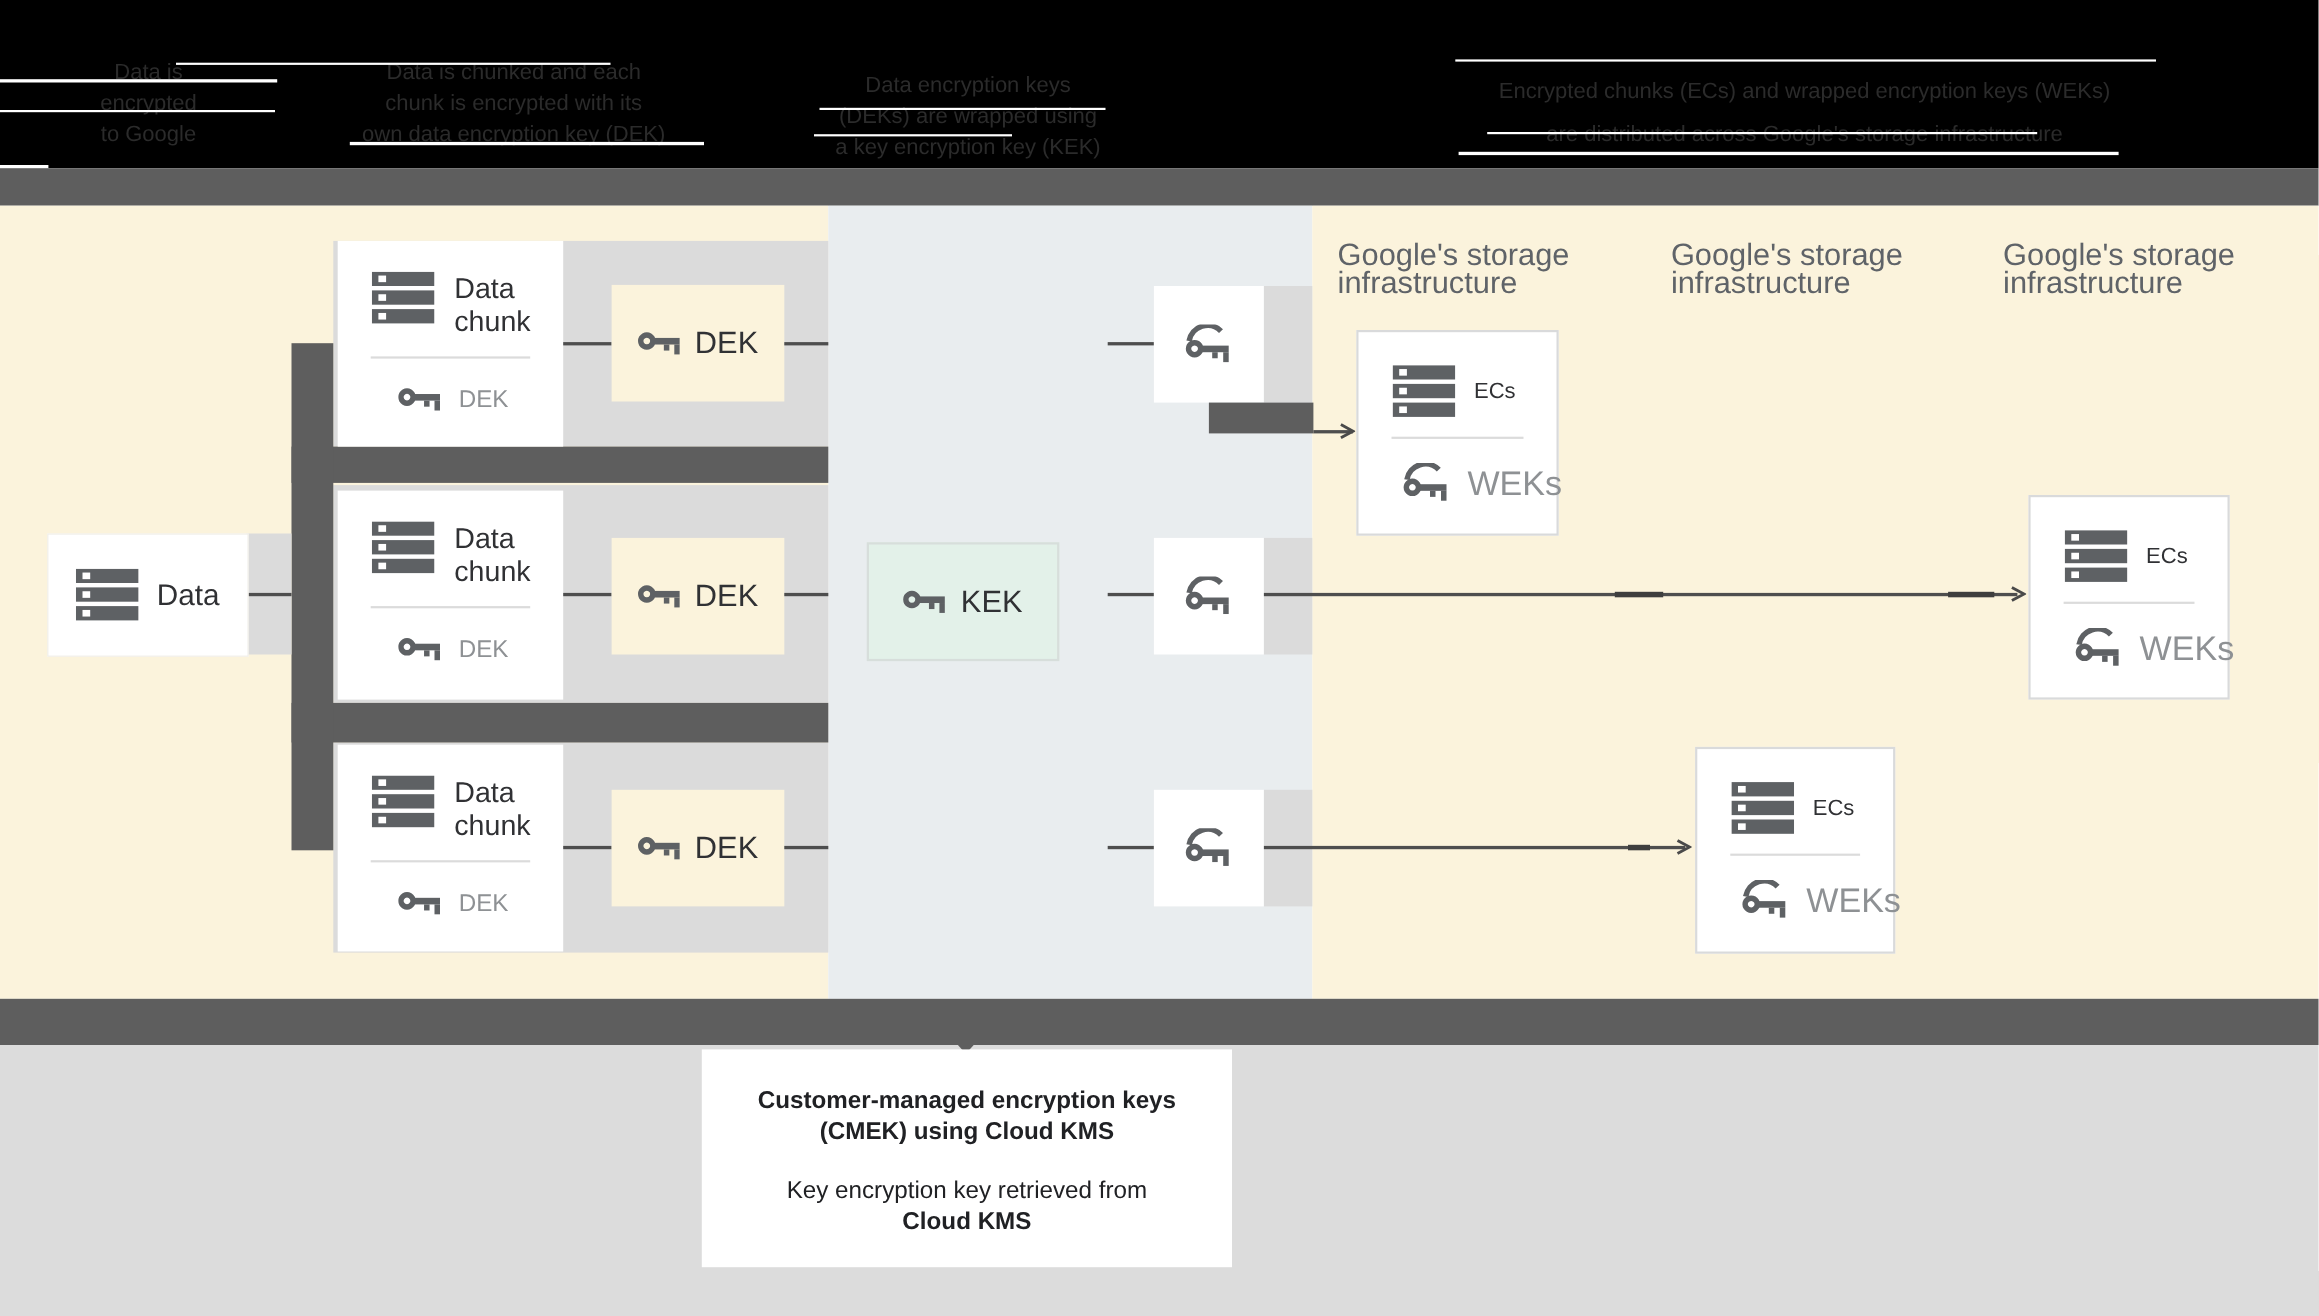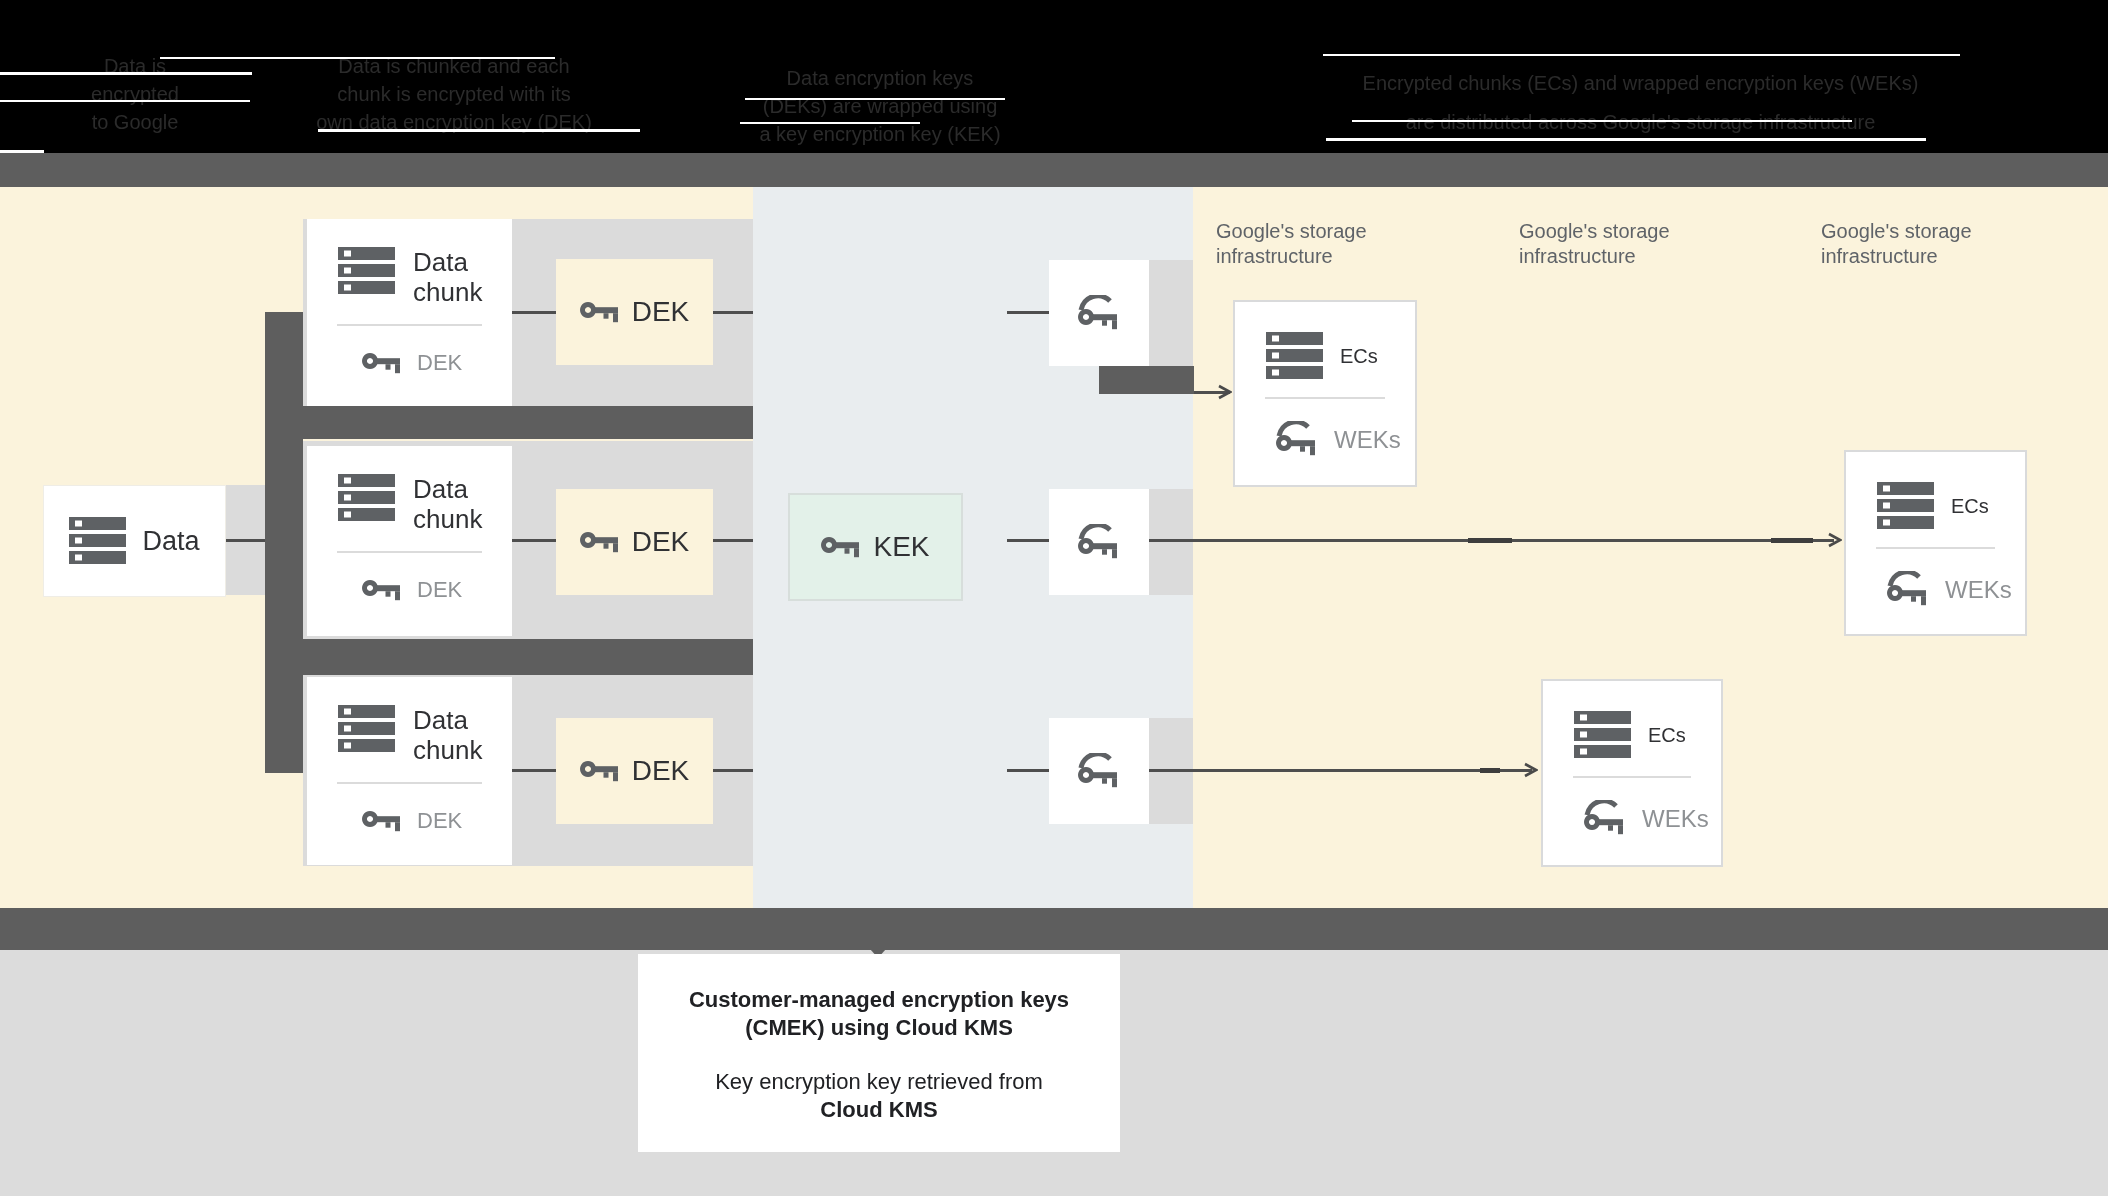--- a/index.html
+++ b/index.html
@@ -36,22 +36,22 @@
   .muted{font-size:22px;color:var(--muted_gray);}
   .keybox{position:absolute;display:flex;align-items:center;justify-content:center;gap:14px;}
   .dek{background:var(--cream);}
   .kek{background:var(--mint);border:2px solid var(--mint_border);}
   .key-label{font-size:28px;color:var(--label_dark);}
   .wrapbox{display:flex;align-items:center;justify-content:center;}
   .ec-box{border:2px solid var(--box_border);display:flex;flex-direction:column;}
   .ec-top{display:flex;align-items:center;gap:17px;margin:30px 0 0 31px;}
   .ec-label{font-size:20px;color:var(--label_dark);}
   .ec-bottom{display:flex;align-items:center;gap:15px;margin:22px 0 0 40px;}
-  .ec-muted{font-size:24px;color:var(--muted_gray);text-align:right;}
-  .storage-label{position:absolute;font-size:20px;line-height:25px;color:var(--storage_label);}
+  .ec-muted{font-size:31px;color:var(--muted_gray);text-align:right;}
+  .storage-label{position:absolute;font-size:28px;line-height:25px;color:var(--storage_label);}
   
   .bottom-area{position:absolute;left:0;top:950px;width:2108px;height:246px;background:var(--bottom_bg);}
   .tick{position:absolute;left:870px;top:949px;width:0;height:0;
         border-left:8px solid transparent;border-right:8px solid transparent;
         border-top:9px solid var(--bar_dark);}
   .callout{position:absolute;left:638px;top:954px;width:482px;height:198px;background:#fff;
            text-align:center;color:#202124;font-size:22px;line-height:28px;padding-top:32px;box-sizing:border-box;}
   .bold{font-weight:700;}
   .spacer{height:26px;}
   .chev{position:absolute;width:16px;height:16px;}
@@ -61,21 +61,21 @@
 <body>
 
 <div class="canvas">
 
   <div class="hdr">
     <div class="cap" style="left:60px;top:52px;width:150px;">
       <div>Data is</div>
       <div>encrypted</div>
       <div>to Google</div>
     </div>
-    <div class="cap" style="left:292px;top:52px;width:324px;">
+    <div class="cap" style="left:305px;top:52px;width:324px;">
       <div>Data is chunked and each</div>
       <div>chunk is encrypted with its</div>
       <div>own data encryption key (DEK)</div>
     </div>
     <div class="cap" style="left:738px;top:64px;width:284px;">
       <div>Data encryption keys</div>
       <div>(DEKs) are wrapped using</div>
       <div>a key encryption key (KEK)</div>
     </div>
     <div class="cap cap4" style="left:1318px;top:64px;width:645px;">

